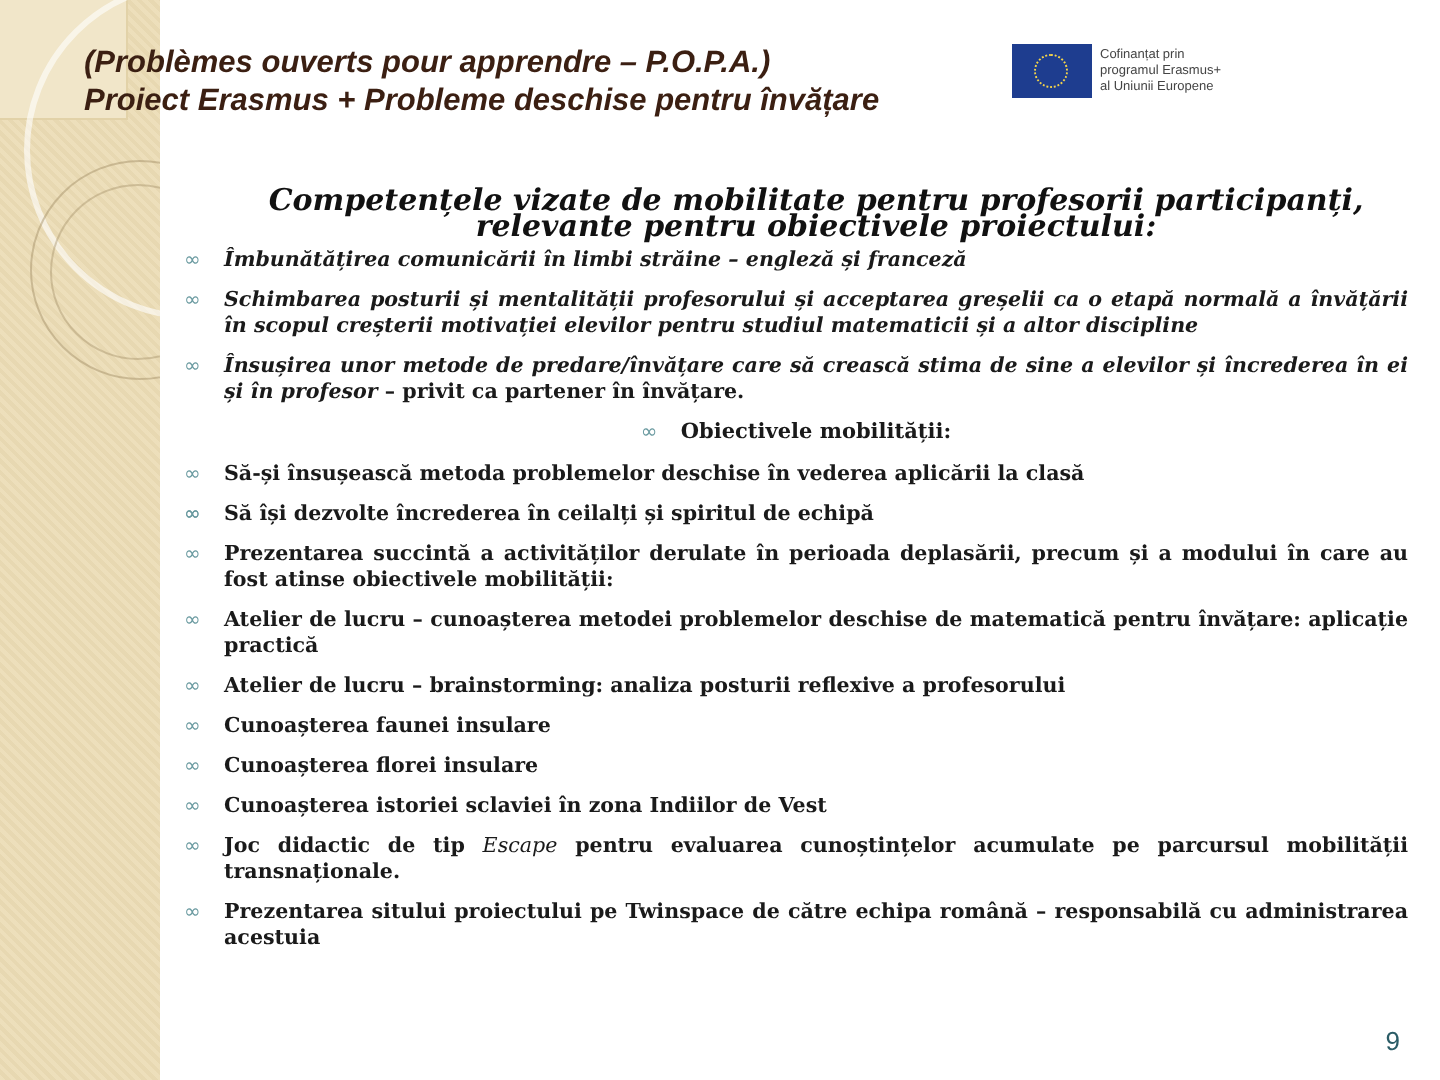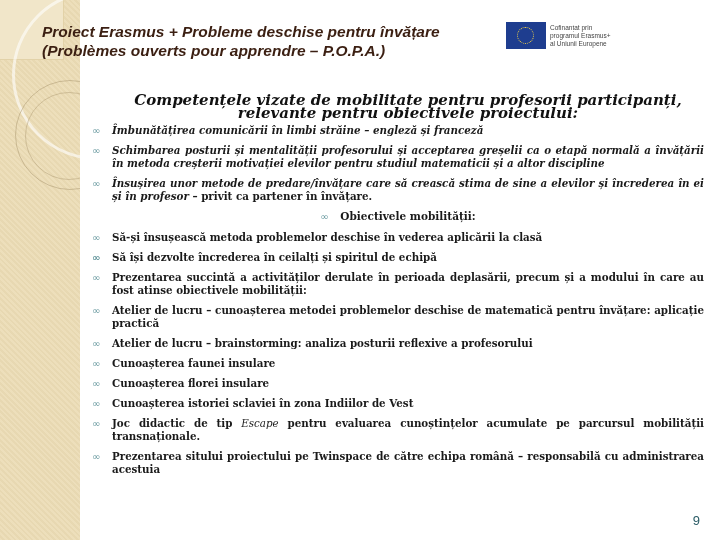--- a/index.html
+++ b/index.html
@@ -82,22 +82,22 @@
 <body>
 
 <div class="side-strip">
   <div class="square"></div>
   <div class="circle1"></div>
   <div class="circle2"></div>
   <div class="circle3"></div>
 </div>
 
 <div class="header">
+  <div class="title-line">(Problèmes ouverts pour apprendre – P.O.P.A.)</div>
   <div class="title-line">Proiect Erasmus + Probleme deschise pentru învățare</div>
-  <div class="title-line">(Problèmes ouverts pour apprendre – P.O.P.A.)</div>
 </div>
 
 <div class="eu-logo">
   <div class="eu-flag">
       <div class="ring"></div>
     </div>
   <div class="eu-text">
     <div>Cofinanțat prin</div>
     <div>programul Erasmus+</div>
     <div>al Uniunii Europene</div>
@@ -107,21 +107,21 @@
 <div class="content">
   <div class="section-title">Competențele vizate de mobilitate pentru profesorii participanți, relevante pentru obiectivele proiectului:</div>
 
   <ul class="items">
     <li class="italic">
       <span class="bullet">∞</span>
       <span>Îmbunătățirea comunicării în limbi străine – engleză și franceză</span>
     </li>
     <li class="italic">
       <span class="bullet">∞</span>
-      <span>Schimbarea posturii  și mentalității profesorului și acceptarea greșelii ca o etapă normală a învățării în metoda creșterii motivației elevilor pentru studiul matematicii și a altor discipline</span>
+      <span>Schimbarea posturii  și mentalității profesorului și acceptarea greșelii ca o etapă normală a învățării în scopul creșterii motivației elevilor pentru studiul matematicii și a altor discipline</span>
     </li>
     <li class="italic">
       <span class="bullet">∞</span>
       <span>Însușirea unor metode de predare/învățare care să crească stima de sine a elevilor și încrederea în ei și în profesor</span><span class="normal"> – privit ca partener în învățare.</span>
     </li>
   </ul>
 
   <div class="centered-head">
     <span class="bullet">∞</span>
     <span>Obiectivele mobilității:</span>

